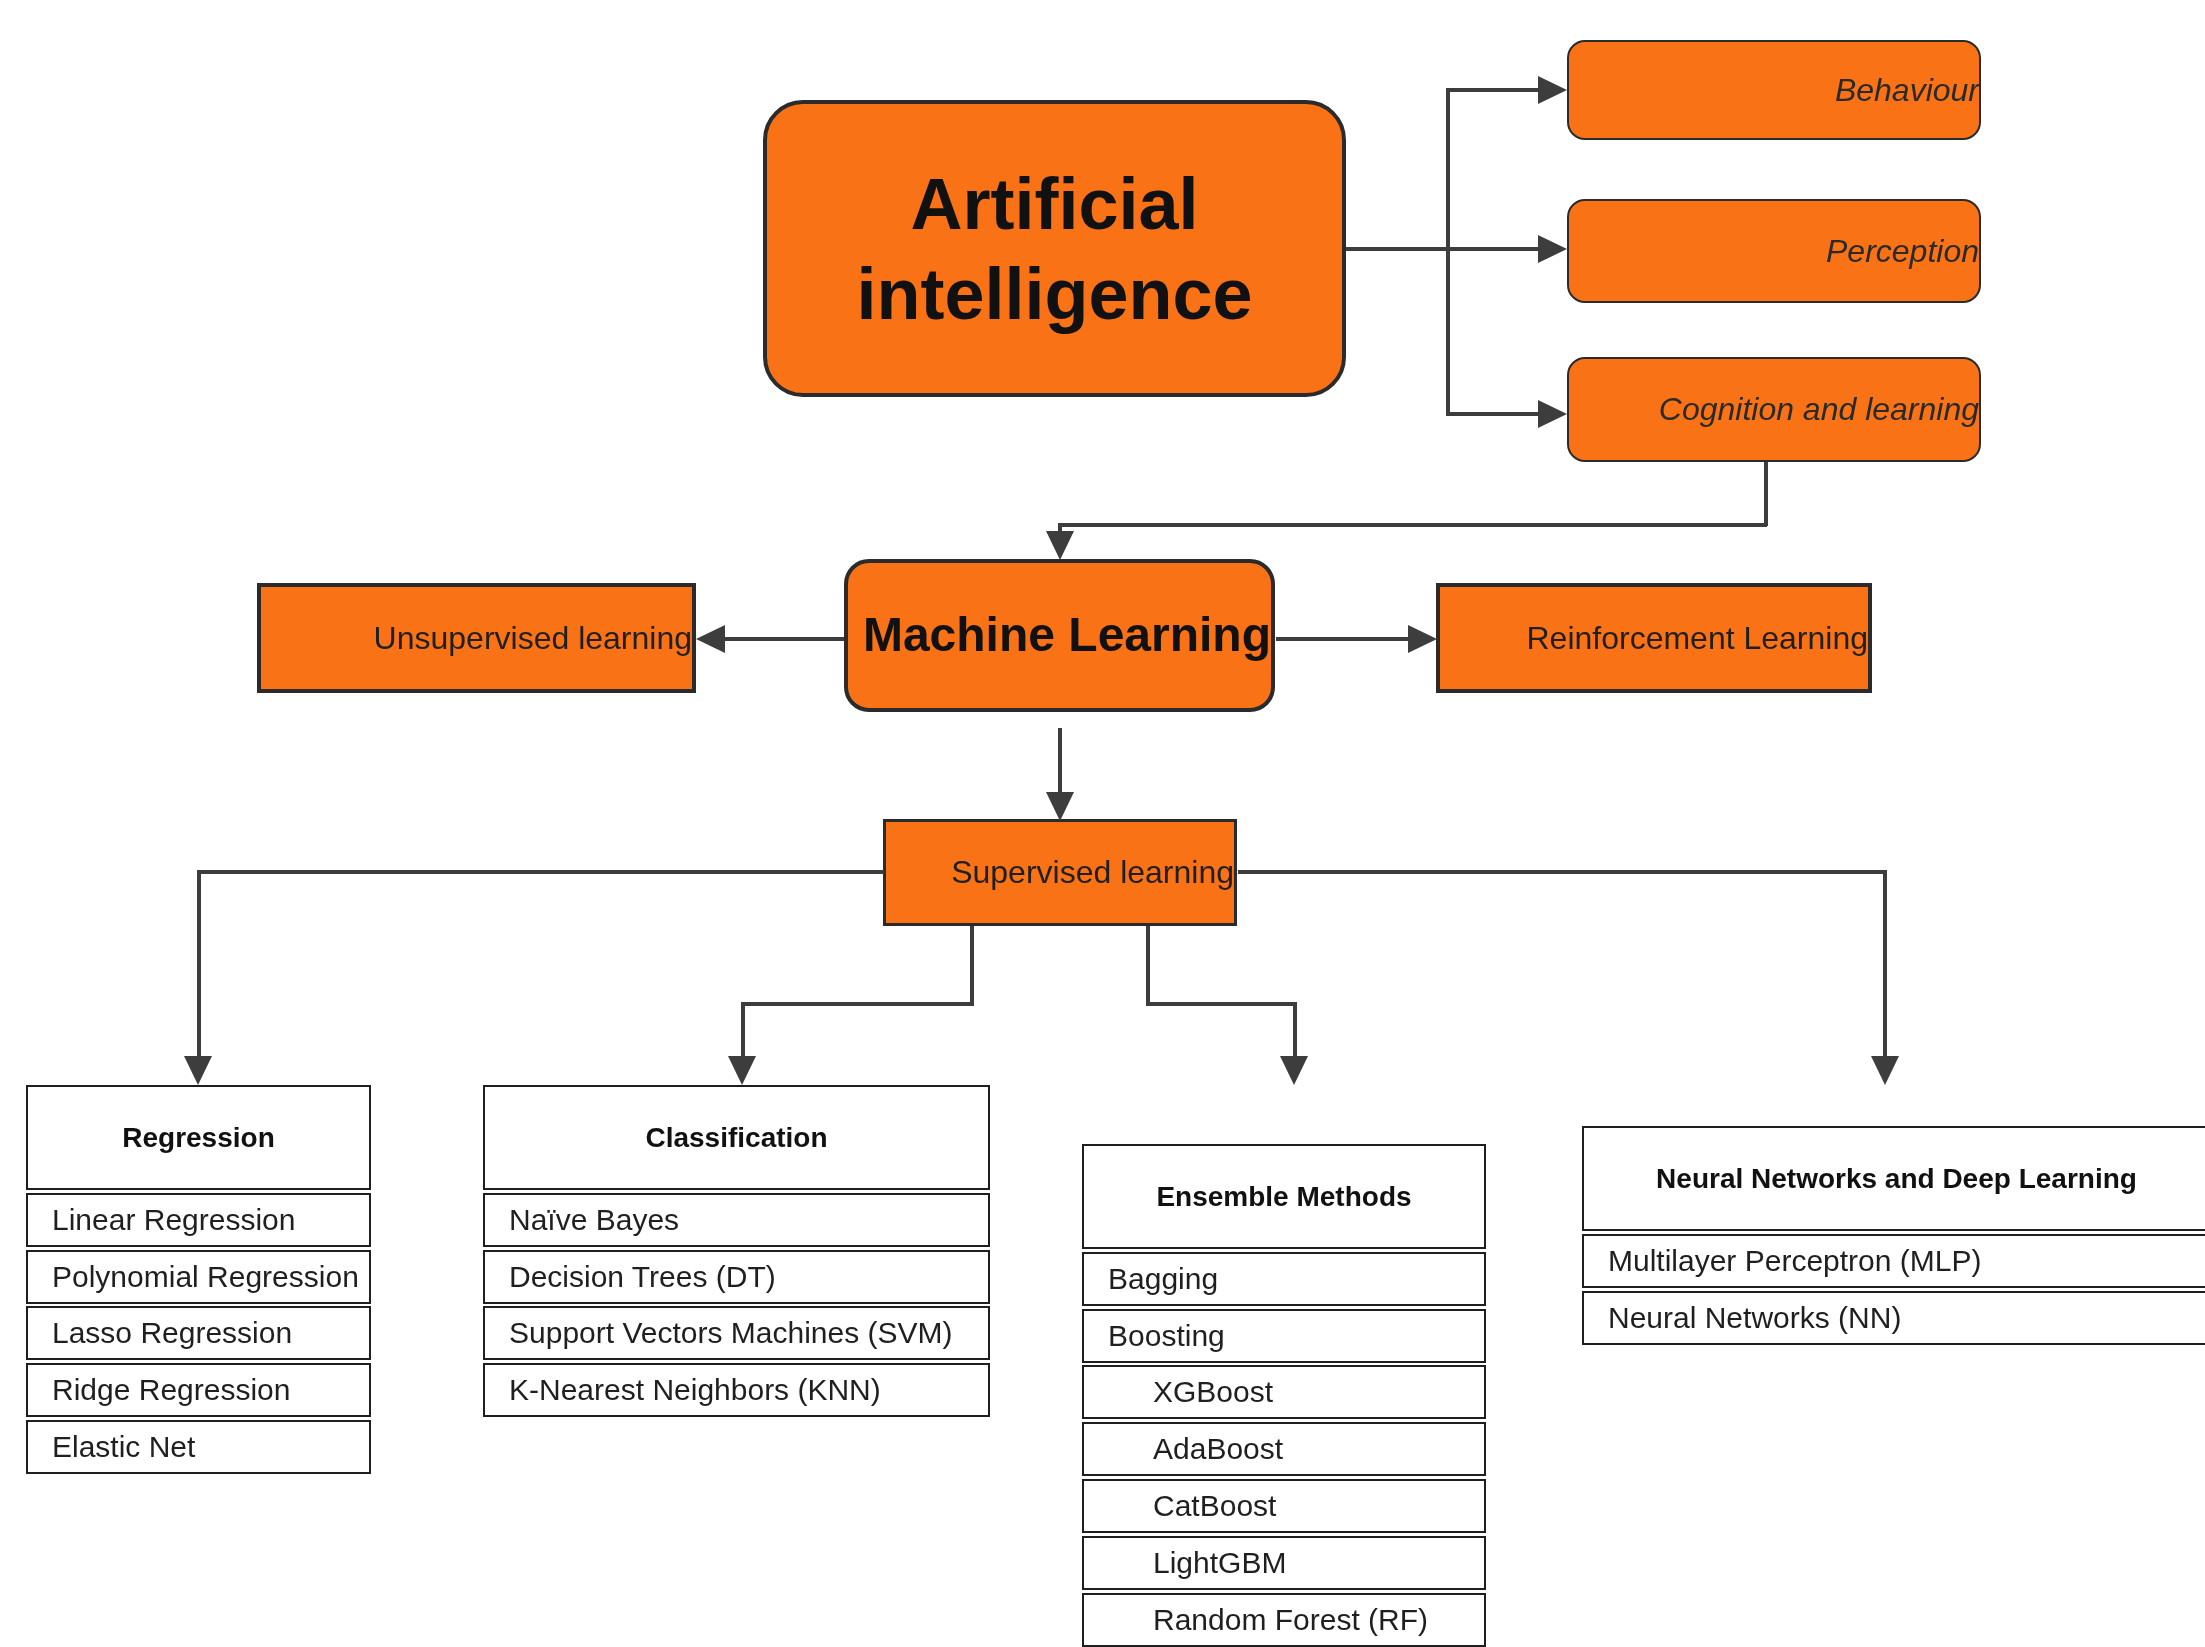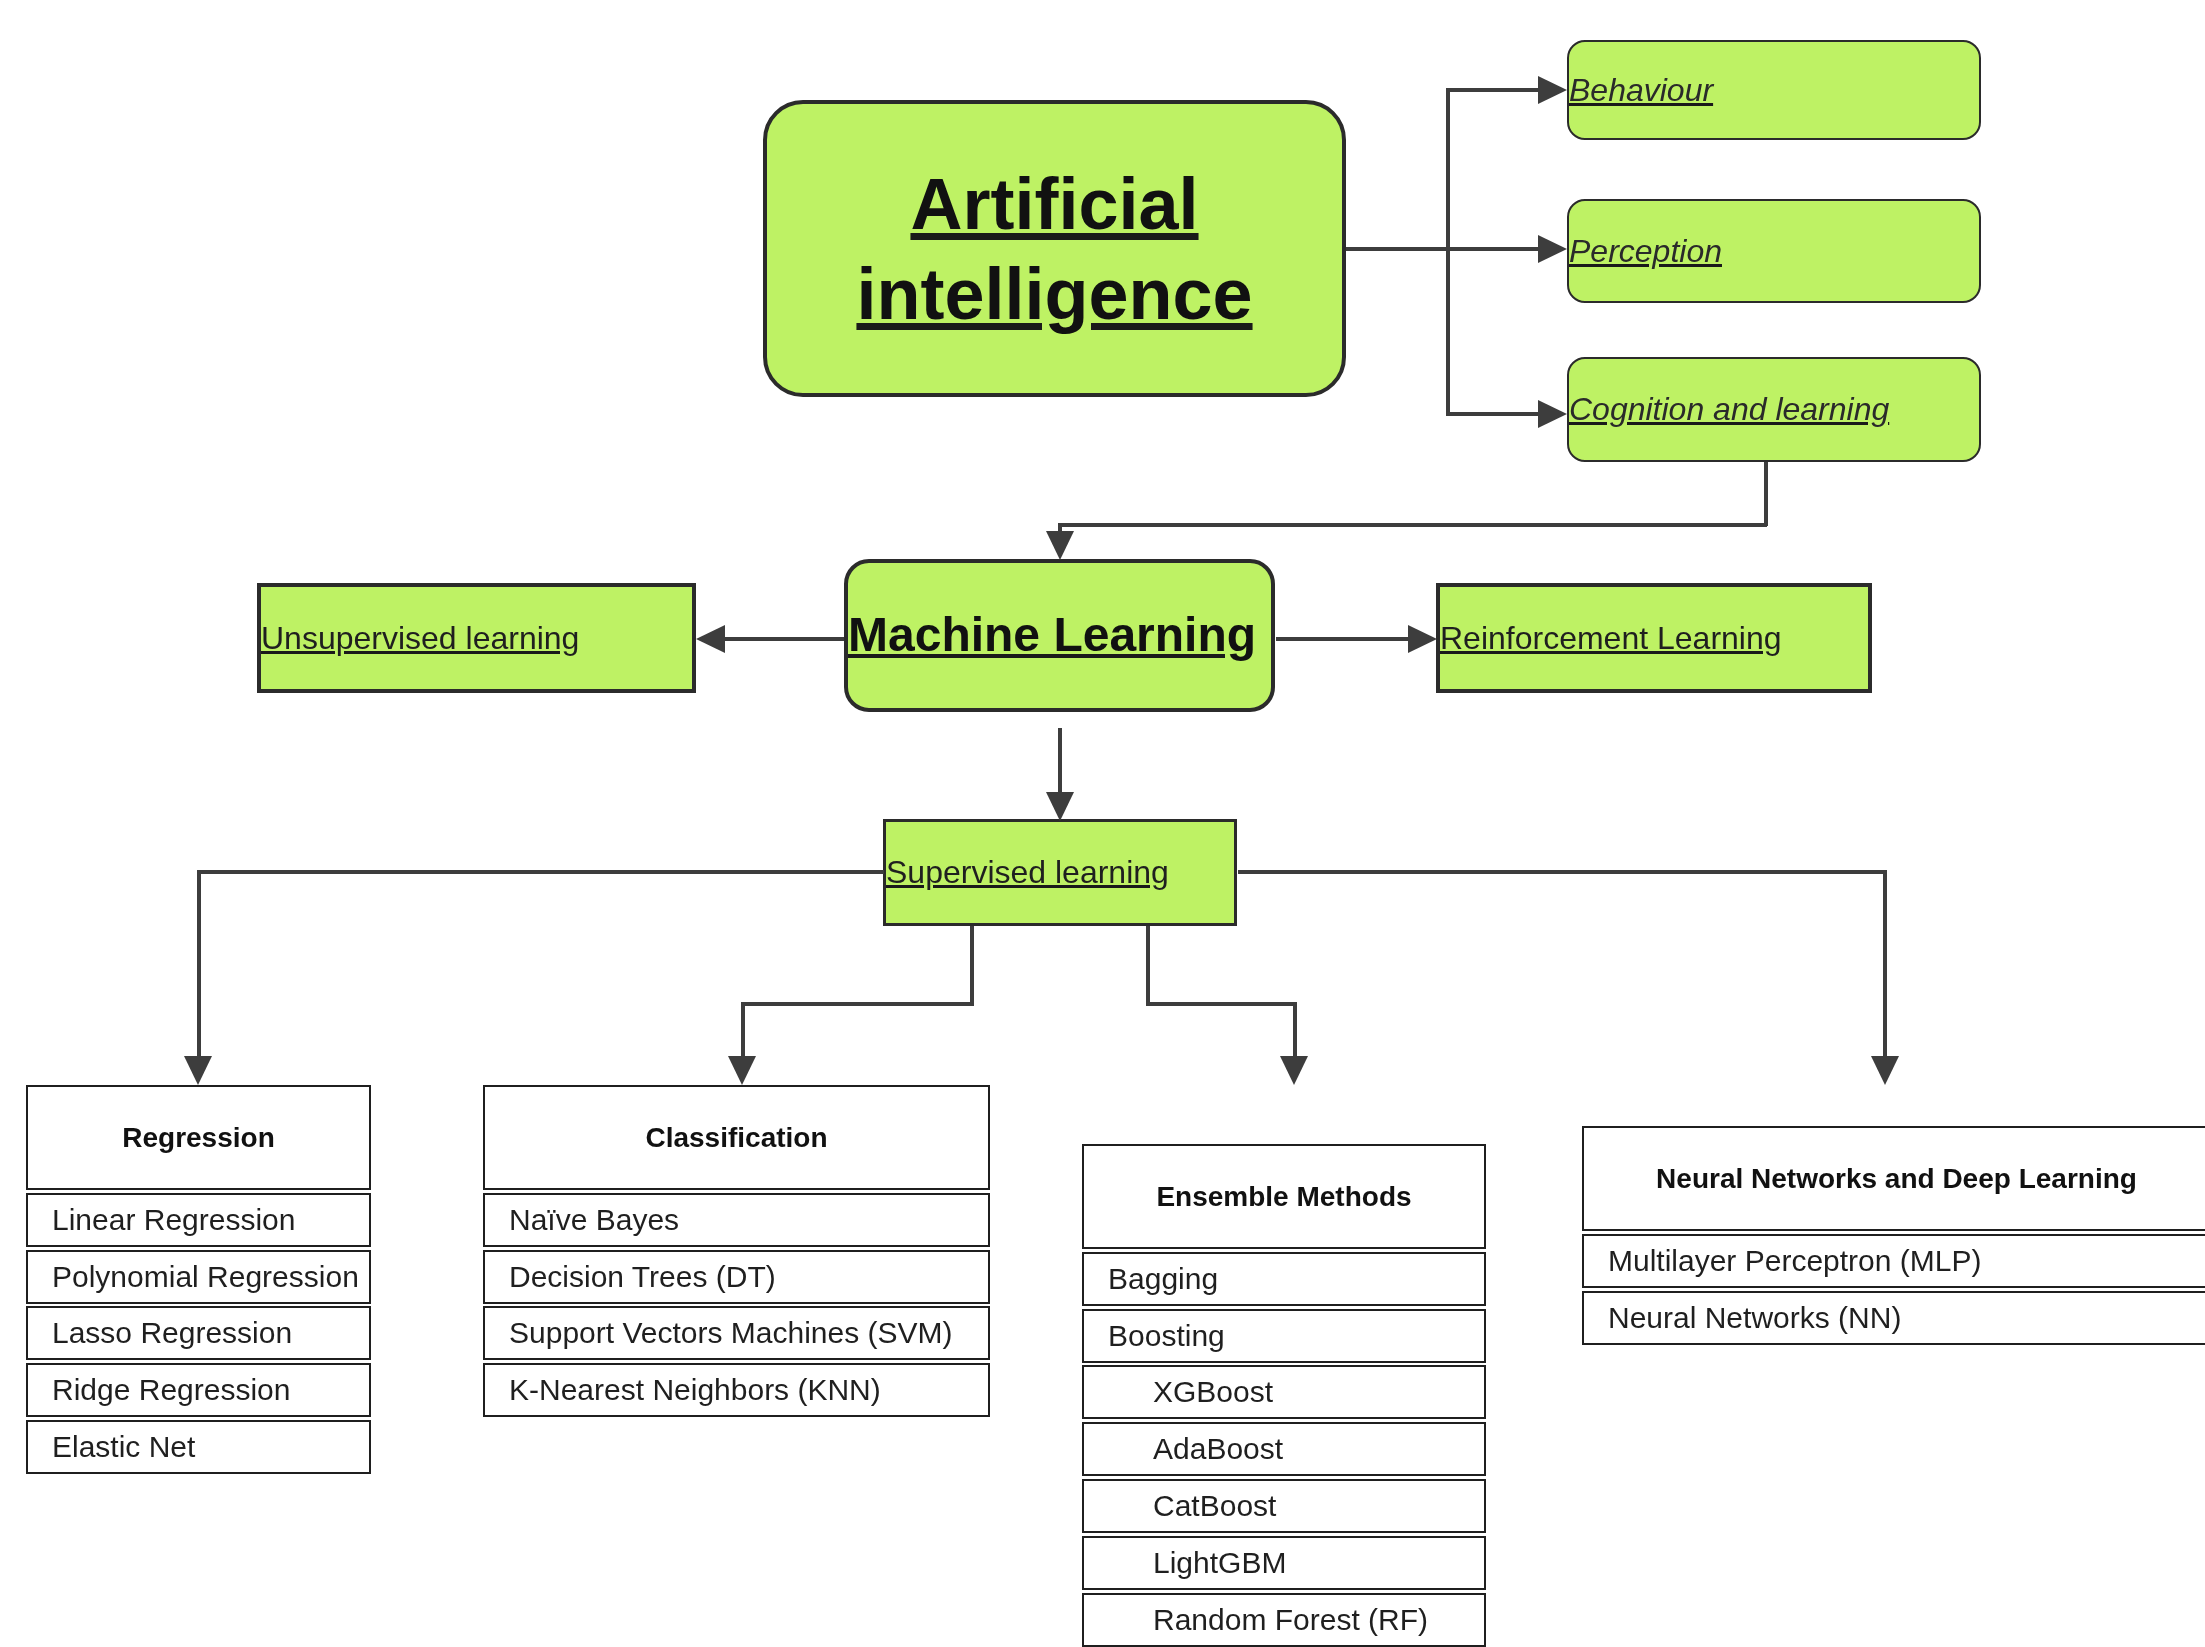--- a/index.html
+++ b/index.html
@@ -7,26 +7,25 @@
     position:relative;
     width:2205px;height:1648px;
     background:#ffffff;
     font-family:"Liberation Sans", sans-serif;
     color:#1a1a1a;
     overflow:hidden;
   }
   
   .node{
     position:absolute;
-    background:#bef264;
+    background:#f97316;
     border:3.5px solid #2b2b2b;
-    display:flex;align-items:center;justify-content:flex-start;
+    display:flex;align-items:center;justify-content:flex-end;
     text-align:center;
     box-sizing:border-box;
-    text-decoration:underline;
   }
   .rounded-xl{border-radius:40px;border-width:4.1px;}
   .rounded-lg{border-radius:25px;border-width:4.1px;}
   .rounded-sm{border-radius:18px;border-width:2.8px;}
   .rect{border-radius:0;}
   .title-xl{font-size:72px;font-weight:bold;line-height:1.25;color:#111;}
   .title-lg{font-size:48px;font-weight:bold;line-height:1.3;color:#111;}
   .label-md{font-size:32px;color:#1f1f1f;}
   .italic{font-style:italic;color:#2a2a2a;}
   

